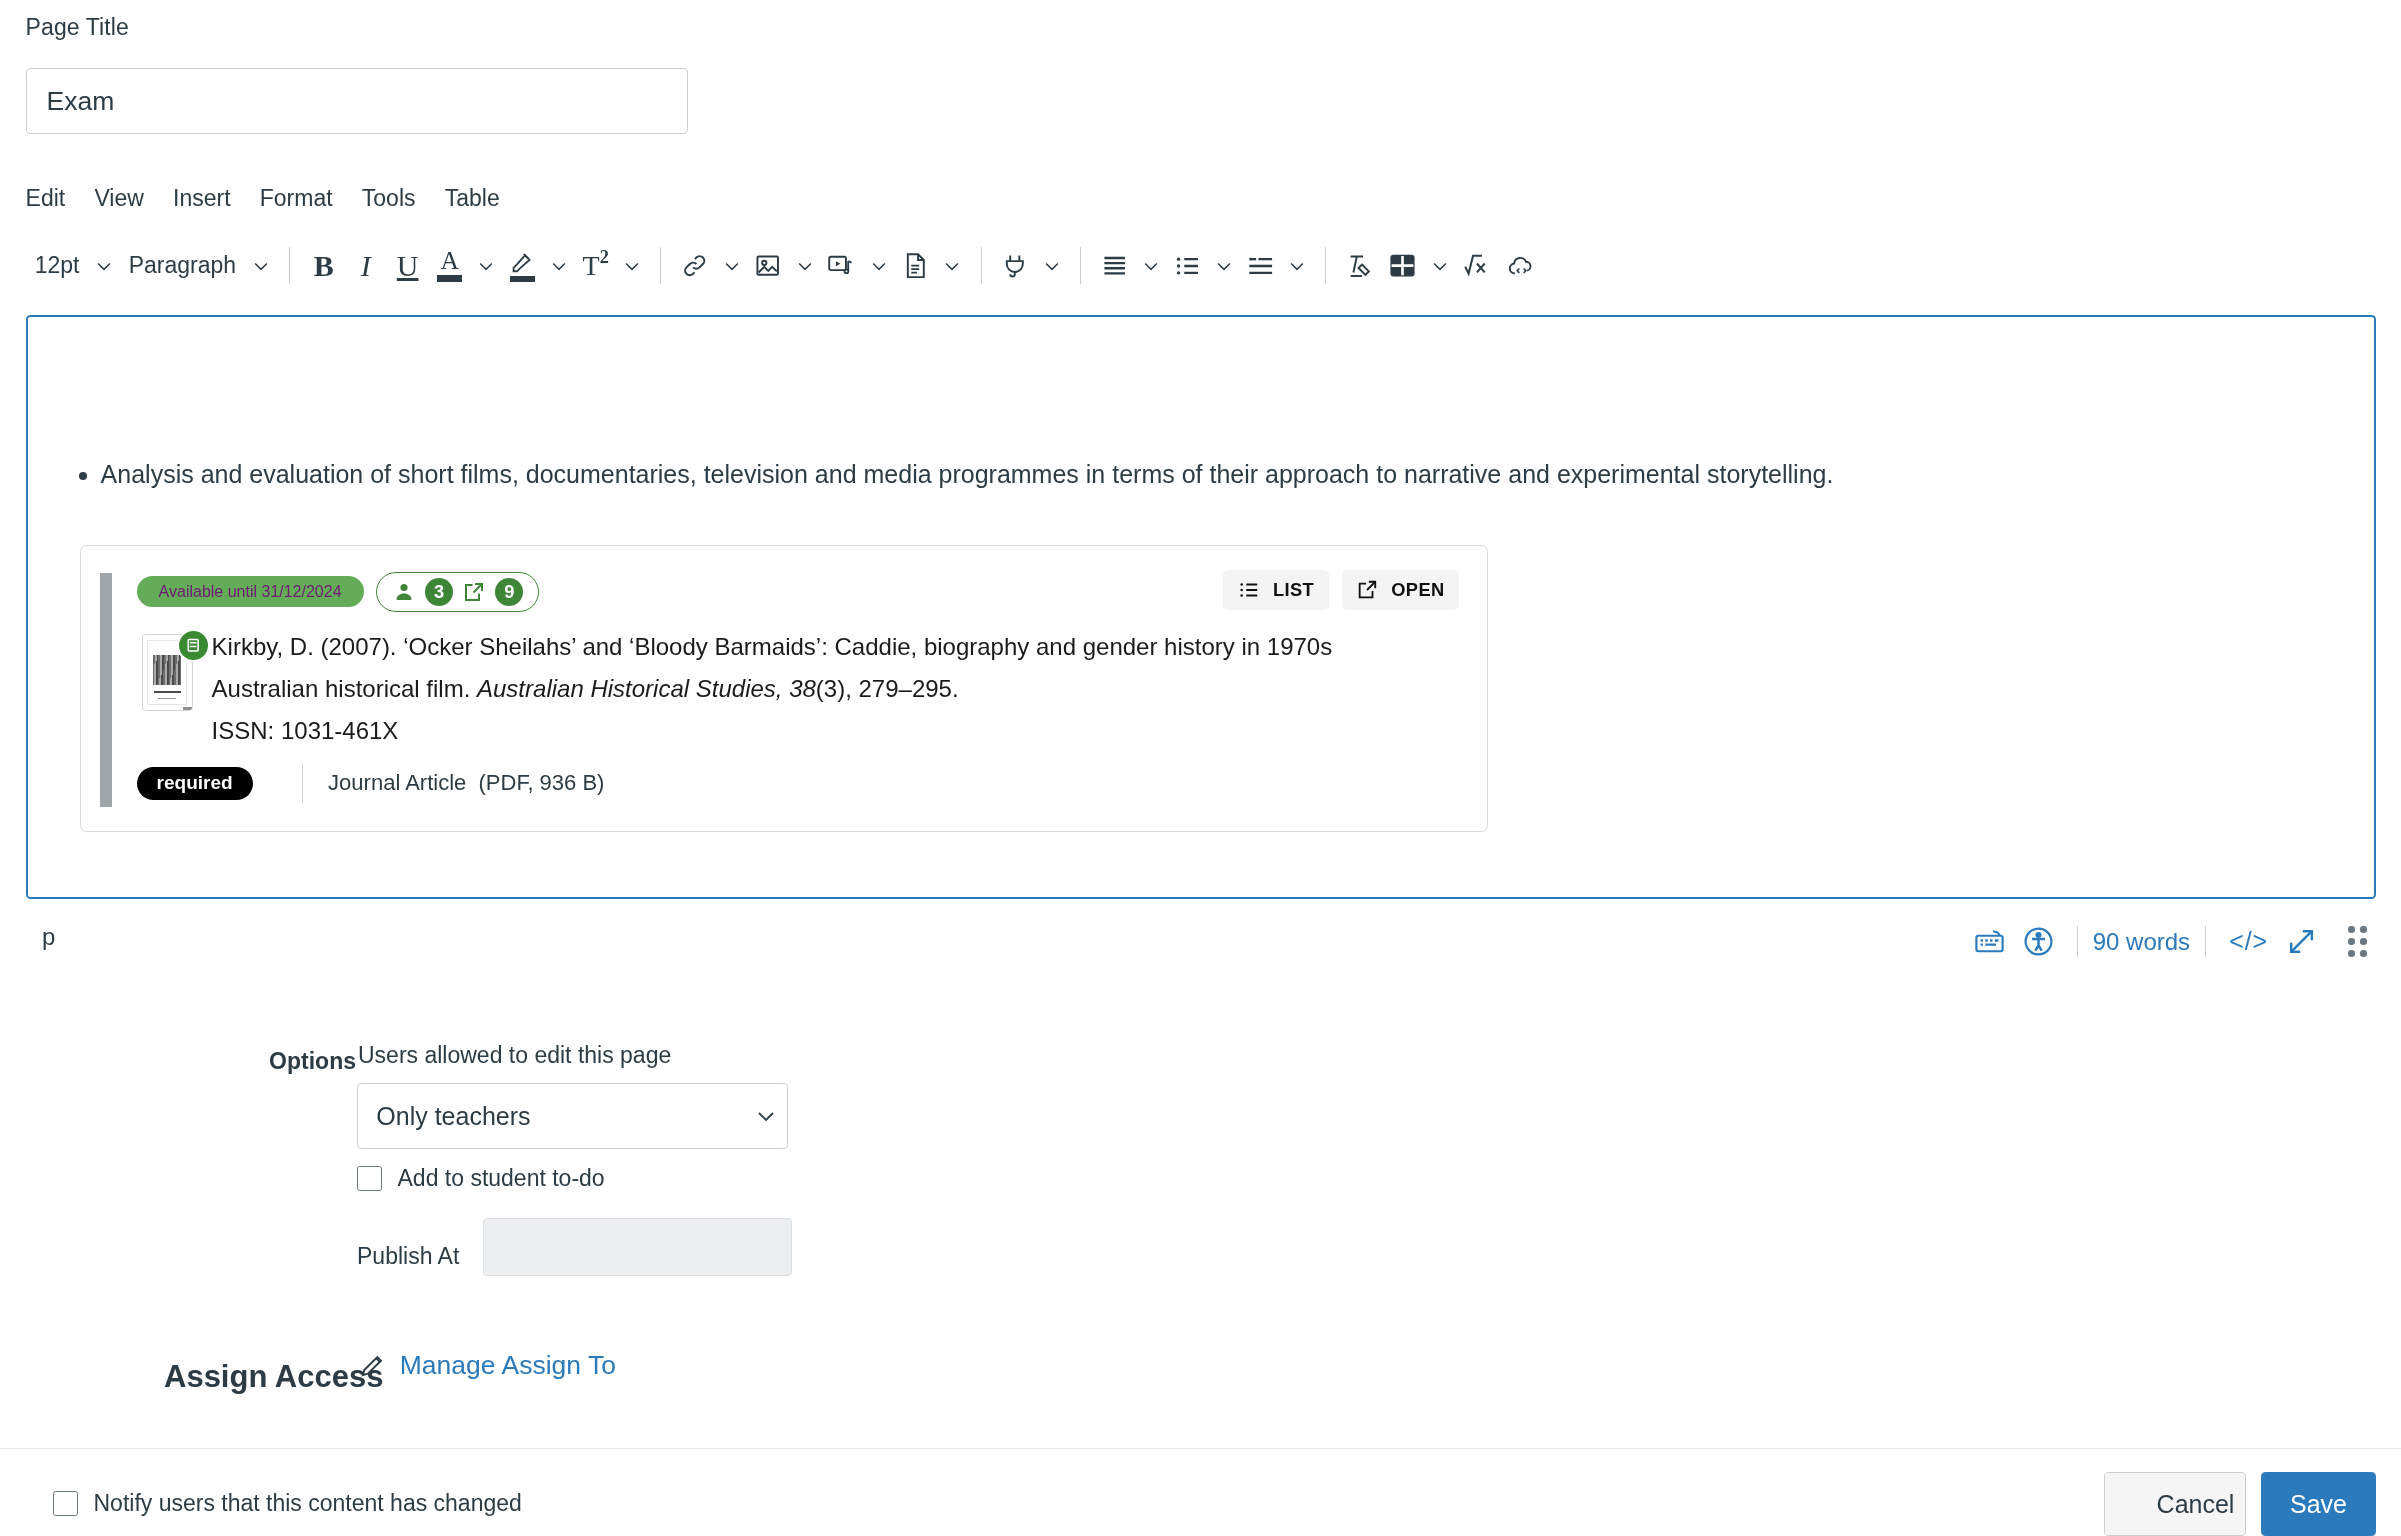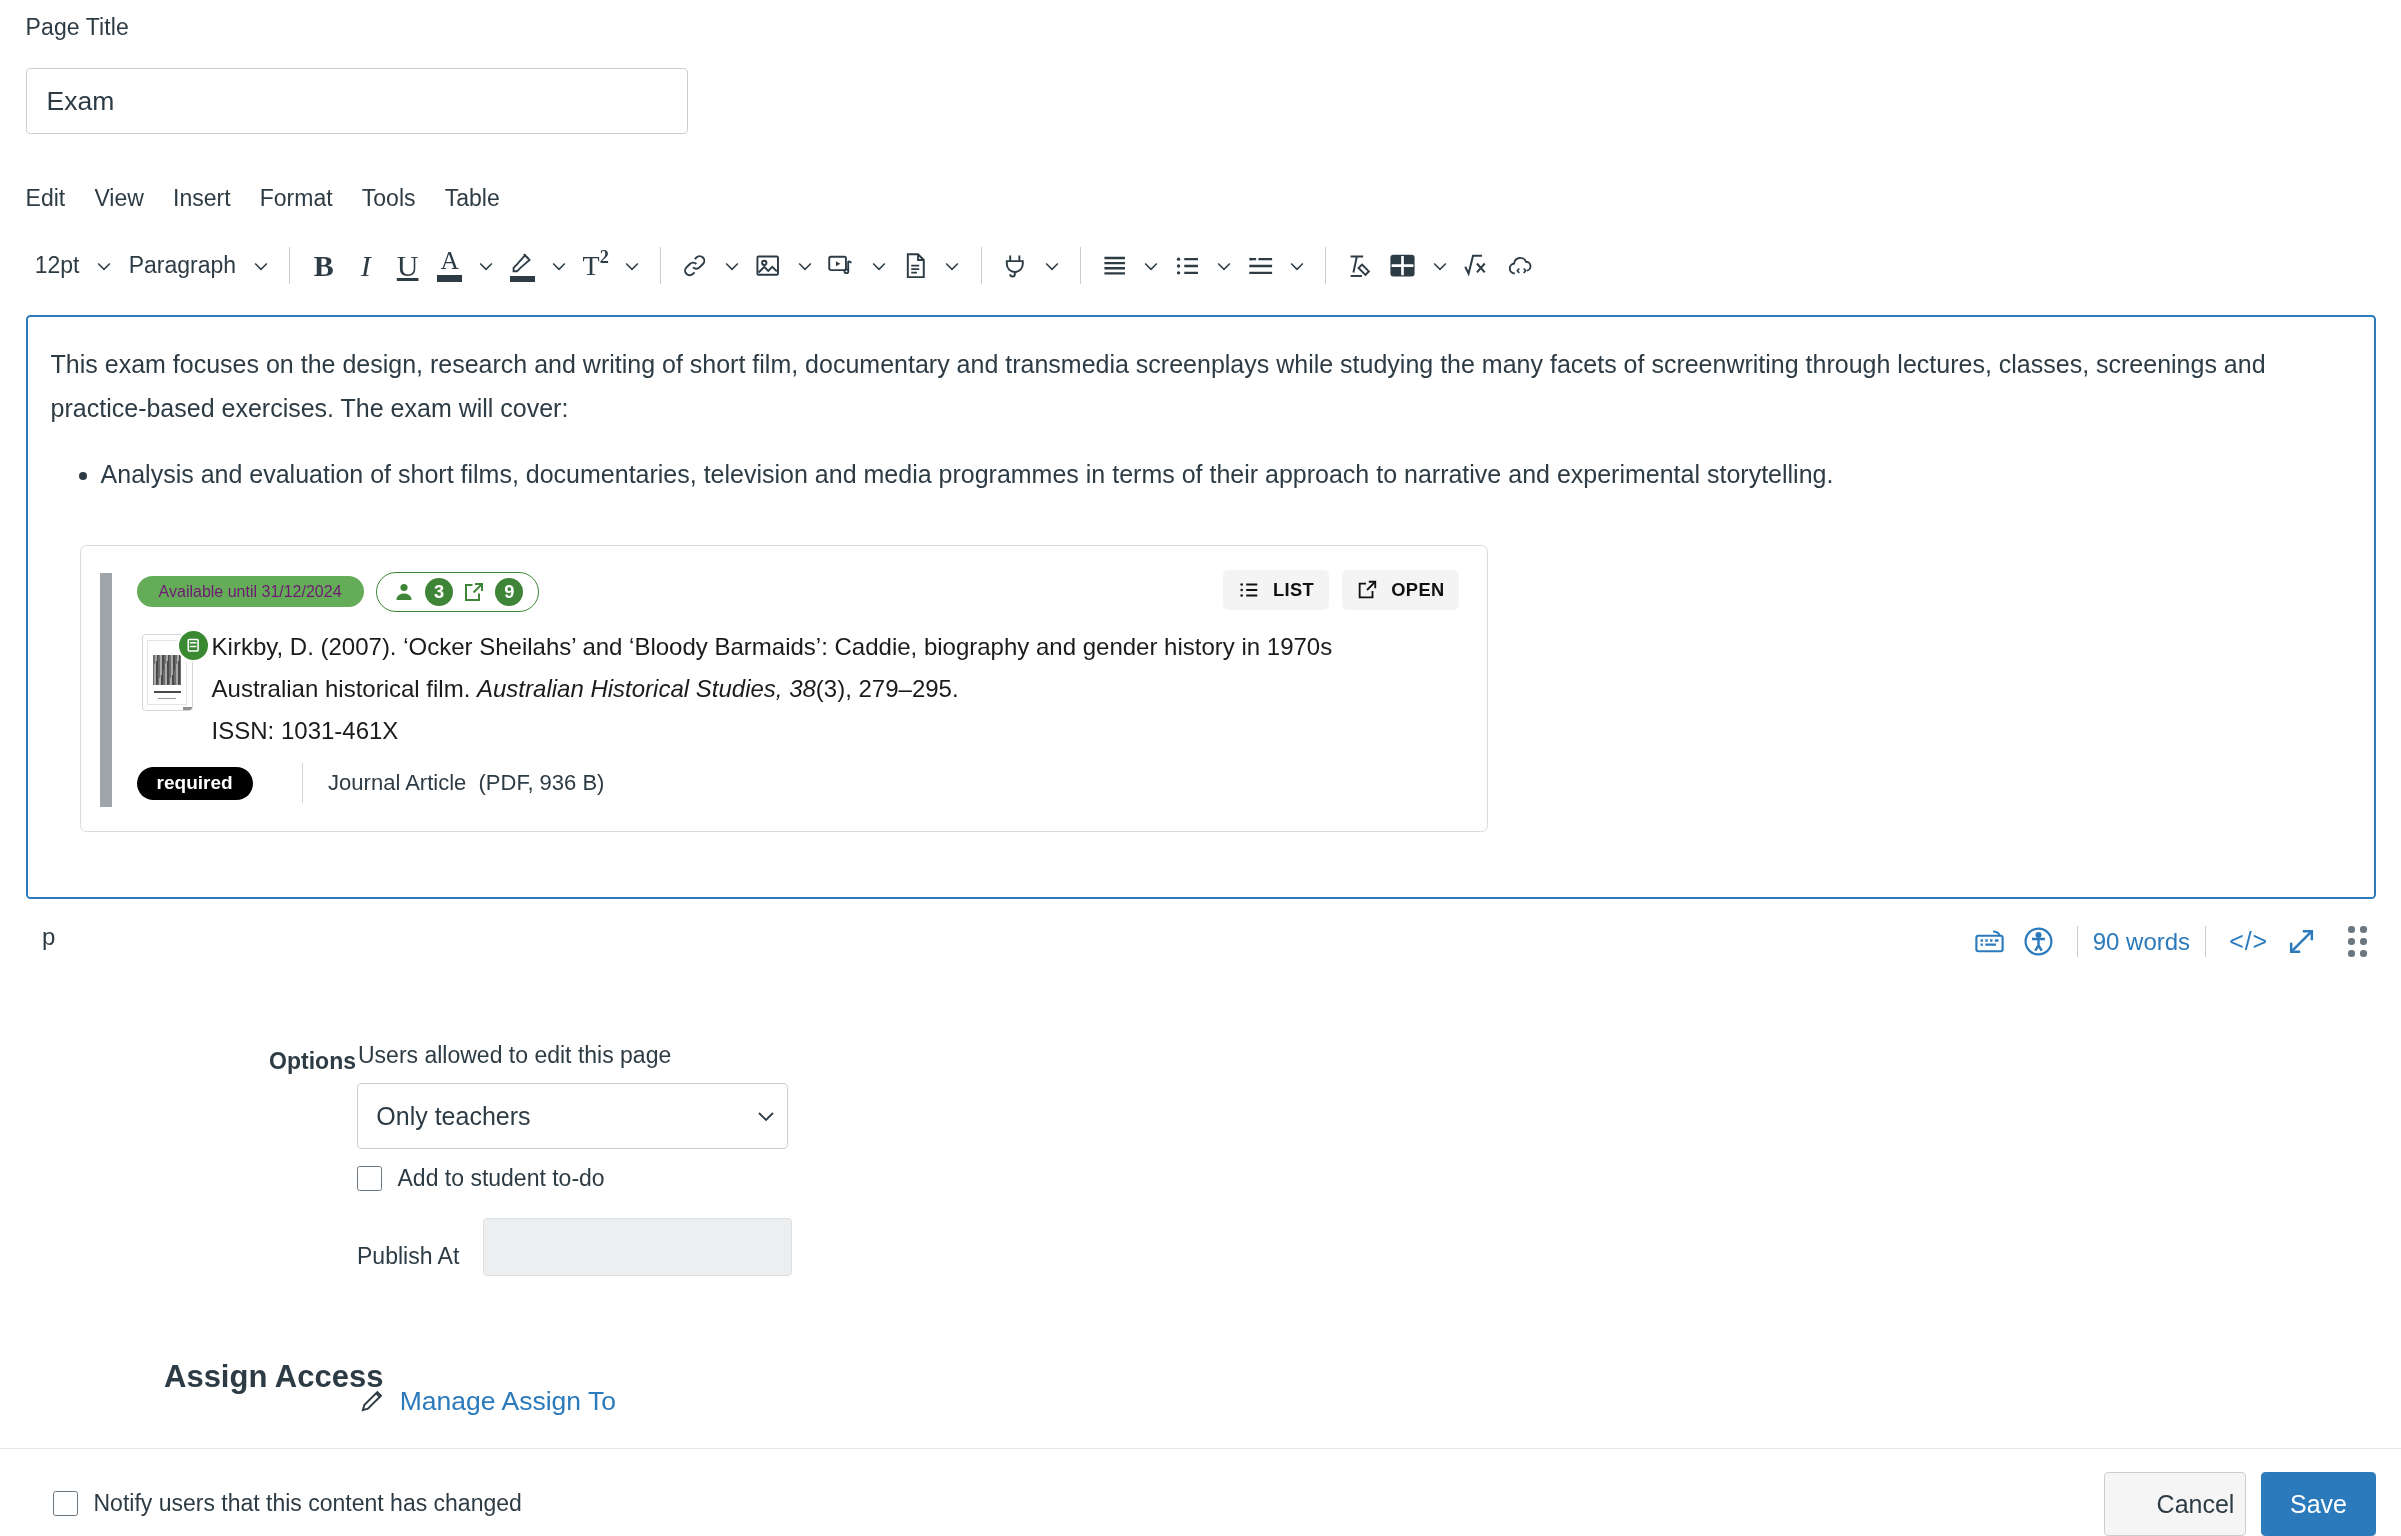--- a/index.html
+++ b/index.html
@@ -229,22 +229,22 @@
     background: #eceef0; border: 0.9px solid #dcdfe1; border-radius: 3.7px;
     font-family: "Liberation Sans", sans-serif; font-size: 23px; padding: 0 14.6px;
     color: #2d3b45; outline: none;
   }
 
   .assign-label {
     position: absolute; left: 164px; top: 1359px;
     font-size: 31px; font-weight: bold; color: #2d3b45;
   }
   .assign-link-row {
-    position: absolute; left: 358px; top: 1386px;
-    display: flex; gap: 12.8px; cursor: pointer;
+    position: absolute; left: 358px; top: 1350px;
+    display: flex; align-items: center; gap: 12.8px; cursor: pointer;
   }
   .assign-link { font-size: 26.5px; color: #2b7abc; }
 
   
   .footer-rule {
     position: absolute; left: 0; top: 1448px; width: 2401px; height: 0.9px;
     background: #e4e6e8;
   }
   .notify-row { position: absolute; left: 53px; top: 1490px; display: flex; align-items: center; gap: 15.5px; }
   .btn-cancel {
@@ -481,21 +481,20 @@
 
     <div class="tb-btn">
       <svg width="29" height="27.4" viewBox="0 0 26 24" fill="none" stroke="#2d3b45" stroke-width="1.7">
         <path d="M7 19a4.5 4.5 0 01-.6-8.96A5.5 5.5 0 0117 8.5a4 4 0 01.7 7.95"></path>
         <path d="M11 14.5l-1.7 2 1.7 2M15 14.5l1.7 2-1.7 2" stroke-width="1.5"></path>
       </svg>
     </div>
   </div>
 
   <div class="editor">
-    <p class="ed-p">This exam focuses on the design, research and writing of short film, documentary and transmedia screenplays while studying the many facets of screenwriting through lectures, classes, screenings and practice-based exercises. The exam will cover:</p>
     <ul class="ed-ul">
       <li>Analysis and evaluation of short films, documentaries, television and media programmes in terms of their approach to narrative and experimental storytelling.</li>
     </ul>
 
     <div class="cite-card">
       <div class="cite-accent"></div>
 
       <div class="cite-head">
         <div class="pill-green">Available until 31/12/2024</div>
         <div class="pill-counts">

